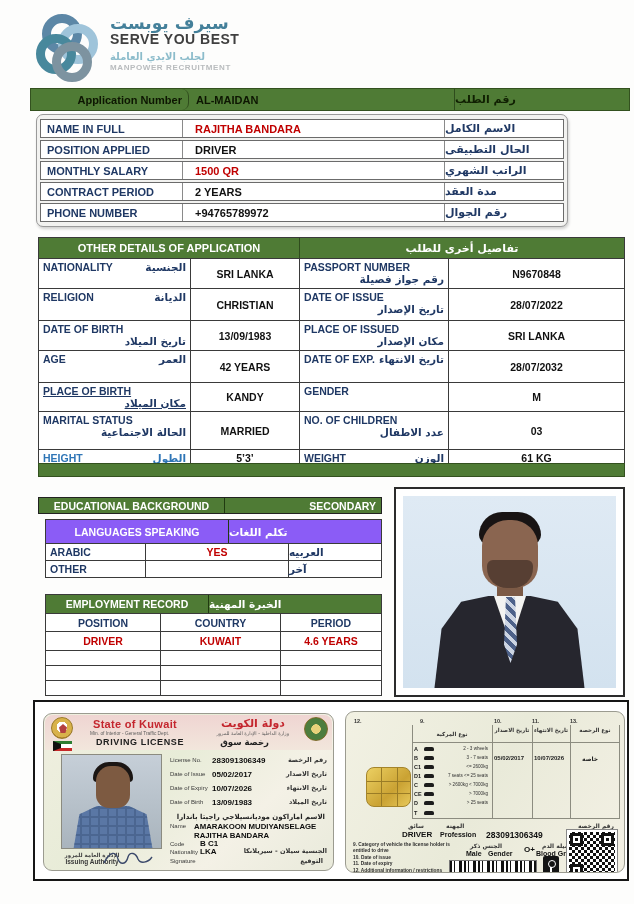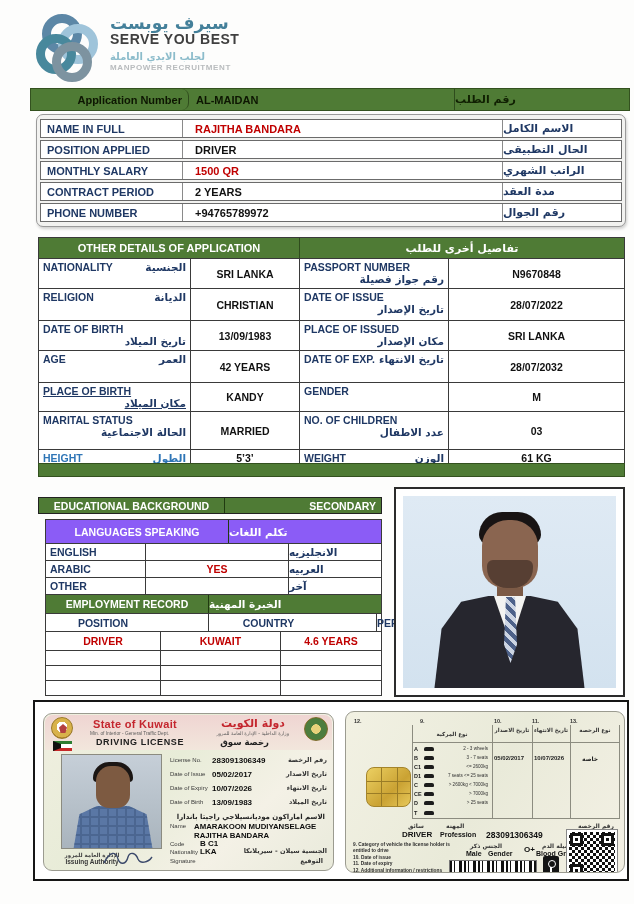--- a/index.html
+++ b/index.html
@@ -24,21 +24,21 @@
 
   
   .appbar { position:absolute; left:30px; top:88px; width:600px; height:23px;
     background:#4f7b35; border:1px solid #33511f; display:grid; grid-template-columns:158px 266px 1fr; align-items:center; }
   .appbar > div { height:100%; display:flex; align-items:center; }
   .appbar .c1 { justify-content:flex-end; padding-right:6px; border-right:1px solid #2f4c1d; font-weight:bold; font-size:11px; color:#0d1602;border-radius:7px; }
   .appbar .c2 { padding-left:7px; border-right:1px solid #2f4c1d; font-weight:bold; font-size:11px; color:#0d1602; }
   .appbar .c3 { justify-content:flex-end; padding-right:6px; font-size:11px; color:#102002; font-weight:bold; }
 
   
-  .t1wrap { position:absolute; left:36px; top:114px; width:590px; border:1px solid #9a9a9a; border-radius:7px;
+  .t1wrap { position:absolute; left:36px; top:114px; width:532px; border:1px solid #9a9a9a; border-radius:7px;
     background:#f2f2f0; padding:4px 3px; box-shadow:1px 2px 3px rgba(0,0,0,.18); }
   .t1row { display:flex; align-items:center; height:19px; background:#fff; border:1px solid #6b6b6b; margin-bottom:2px; }
   .t1row:last-child { margin-bottom:0; }
   .t1row .lab { flex:0 0 142px; padding-left:6px; font-weight:bold; font-size:11px; color:#1f3864; border-right:1px solid #8a8a8a; height:100%; display:flex; align-items:center; }
   .t1row .val { flex:1; padding-left:12px; font-weight:bold; font-size:11px; color:#111; height:100%; display:flex; align-items:center; border-right:1px solid #8a8a8a; }
   .t1row .val.red { color:#c00000; }
   .t1row .arl { flex:0 0 118px; padding-right:20px; font-size:11px; color:#1f3864; font-weight:bold; height:100%; display:flex; align-items:center; justify-content:flex-end; }
 
   
   .t2 { position:absolute; left:38px; top:237px; width:587px; border:1px solid #3a3a3a; background:#fff; }
@@ -71,21 +71,21 @@
   .langs .lv { justify-content:center; border-left:1px solid #3a3a3a; border-right:1px solid #3a3a3a; color:#c00000; font-weight:bold; }
   .langs .la { justify-content:flex-end; padding-right:4px; color:#1f3864; font-weight:bold; }
 
   .emp { position:absolute; left:45px; top:594px; width:337px; border:1px solid #3a3a3a; background:#fff; }
   .emp .ehdr { display:grid; grid-template-columns:163px 1fr; background:#4f7b35; color:#fff; font-weight:bold; font-size:10.5px; height:18px; }
   .emp .ehdr .a { display:flex; align-items:center; justify-content:center; border-right:1px solid #203a10; }
   .emp .ehdr .b { display:flex; align-items:center; justify-content:flex-end; padding-right:6px; }
   .emp .erow { display:grid; grid-template-columns:114px 120px 1fr; border-top:1px solid #3a3a3a; }
   .emp .erow > div { display:flex; align-items:center; justify-content:center; font-size:10.5px; font-weight:bold; }
   .emp .erow > div + div { border-left:1px solid #3a3a3a; }
-  .emp .hrow { height:18px; color:#1f3864;gap:48px; }
+  .emp .hrow { height:18px; color:#1f3864; }
   .emp .drow { height:19px; color:#c00000; }
   .emp .zrow { height:15px; }
 
   
   .photo { position:absolute; left:394px; top:487px; width:231px; height:210px; border:2px solid #2b2b2b; background:#fff; padding:7px; }
   .pbg { position:relative; width:100%; height:100%; background:linear-gradient(#dfeaf4,#d3e2ef); overflow:hidden; }
   .pbg .suit { position:absolute; left:31px; top:100px; width:151px; height:96px; background:#26262e;
     clip-path:polygon(0 100%, 5% 34%, 18% 6%, 36% 0, 64% 0, 82% 6%, 95% 34%, 100% 100%); }
   .pbg .shirt { position:absolute; left:91px; top:100px; width:32px; height:48px; background:#f3f3f1; clip-path:polygon(0 0,100% 0,52% 100%); }
   .pbg .tie { position:absolute; left:101px; top:101px; width:13px; height:66px;
@@ -333,25 +333,20 @@
     <div class="e1">EDUCATIONAL BACKGROUND</div>
     <div class="e2">SECONDARY</div>
   </div>
 
   <div class="langs">
     <div class="lhdr">
       <div class="a">LANGUAGES SPEAKING</div>
       <div class="b ar">تكلم اللغات</div>
     </div>
     <div class="lrow">
-      <div class="ln">ENGLISH</div>
-      <div class="lv"></div>
-      <div class="la ar">الانجليزيه</div>
-    </div>
-    <div class="lrow">
       <div class="ln">ARABIC</div>
       <div class="lv">YES</div>
       <div class="la ar">العربيه</div>
     </div>
     <div class="lrow">
       <div class="ln">OTHER</div>
       <div class="lv"></div>
       <div class="la ar">آخر</div>
     </div>
   </div>

